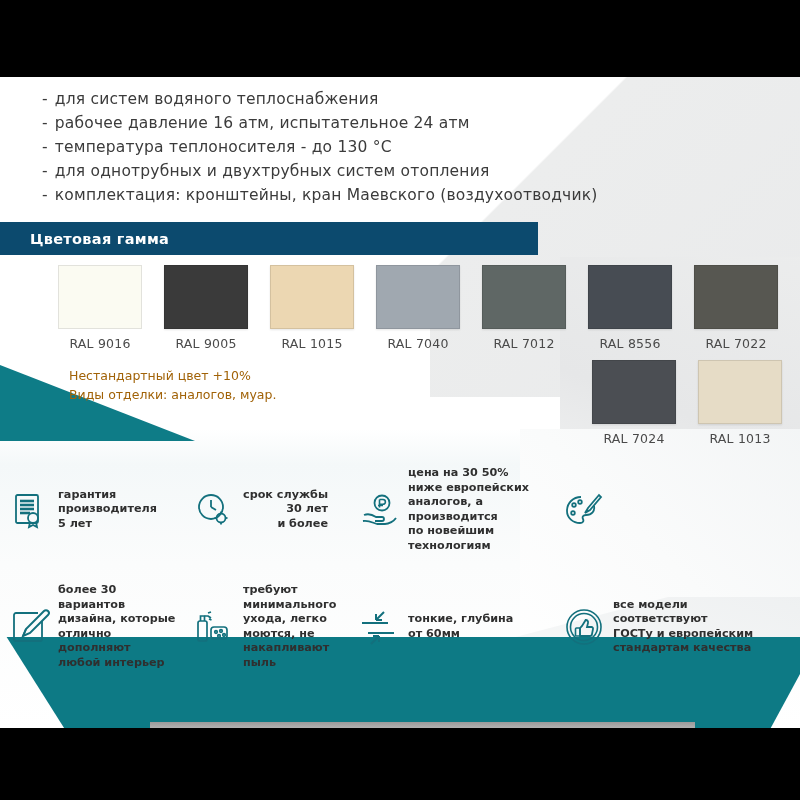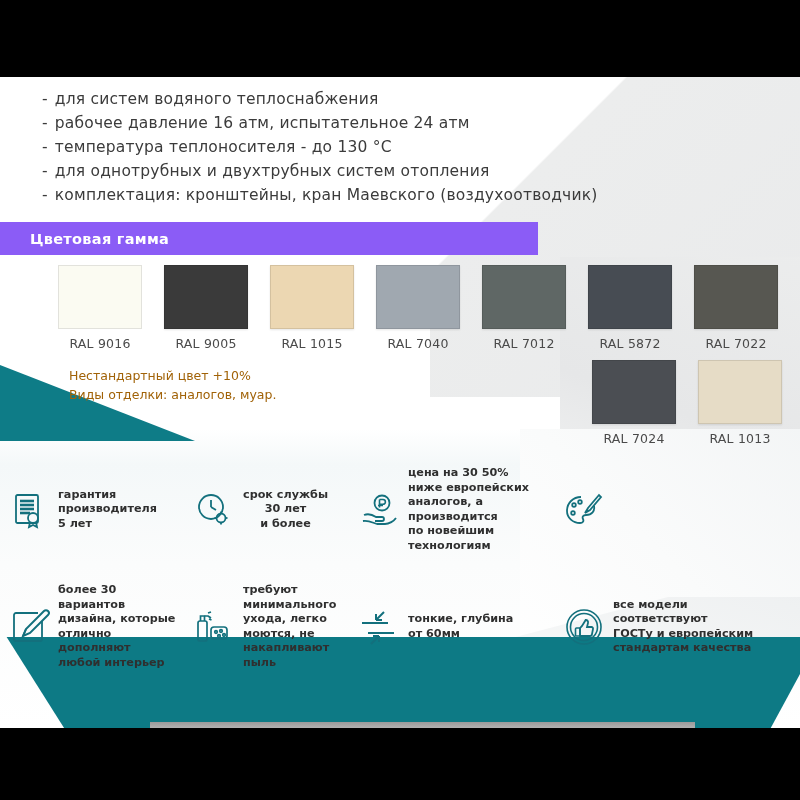--- a/index.html
+++ b/index.html
@@ -67,21 +67,21 @@
   .bullet-row{
     display:flex;align-items:baseline;
     font-size:15.5px;color:#3b3b3b;line-height:24px;
     letter-spacing:.2px;white-space:nowrap;
   }
   .bullet-dash{margin-right:7px;color:#3b3b3b;}
 
   
   .gamma-bar{
     position:absolute;left:0;top:145px;width:538px;height:33px;
-    background:#8b5cf6;z-index:12;display:flex;align-items:center;
+    background:#0c4a6e;z-index:12;display:flex;align-items:center;
   }
   .gamma-title{
     margin-left:30px;color:#ffffff;font-size:14.5px;font-weight:bold;
     letter-spacing:.3px;
   }
 
   
   .swatch-row{position:absolute;z-index:14;display:flex;}
   .row-one{left:58px;top:188px;}
   .row-two{left:592px;top:283px;}
@@ -117,21 +117,21 @@
   }
   .feature .ico{
     flex:0 0 auto;width:46px;height:46px;
     display:flex;align-items:center;justify-content:center;
     color:#13707d;
   }
   .feature .ftext{
     margin-left:6px;font-size:11.2px;line-height:14.5px;
     color:#2f2f2f;font-weight:bold;
   }
-  .f-left .ftext{text-align:center;}
+  .f-left .ftext{text-align:right;}
   .f-center .ftext{text-align:left;}
 
   .r1c1{width:185px;}
   .r1c2{width:165px;}
   .r1c3{width:205px;}
   .r1c4{width:240px;}
   .r2c1{width:185px;}
   .r2c2{width:165px;}
   .r2c3{width:205px;}
   .r2c4{width:240px;}
@@ -199,21 +199,21 @@
         <div class="swatch-cell">
           <div class="swatch-chip" style="background: rgb(160, 168, 176);"></div>
           <div class="swatch-label">RAL 7040</div>
         </div>
         <div class="swatch-cell">
           <div class="swatch-chip" style="background: rgb(95, 103, 101);"></div>
           <div class="swatch-label">RAL 7012</div>
         </div>
         <div class="swatch-cell">
           <div class="swatch-chip" style="background: rgb(71, 76, 83);"></div>
-          <div class="swatch-label">RAL 5872</div>
+          <div class="swatch-label">RAL 8556</div>
         </div>
         <div class="swatch-cell">
           <div class="swatch-chip" style="background: rgb(87, 87, 81);"></div>
           <div class="swatch-label">RAL 7022</div>
         </div>
       </div>
     <div class="swatch-row row-two" id="swatch-row-two">
         <div class="swatch-cell">
           <div class="swatch-chip" style="background: rgb(75, 78, 83);"></div>
           <div class="swatch-label">RAL 7024</div>

